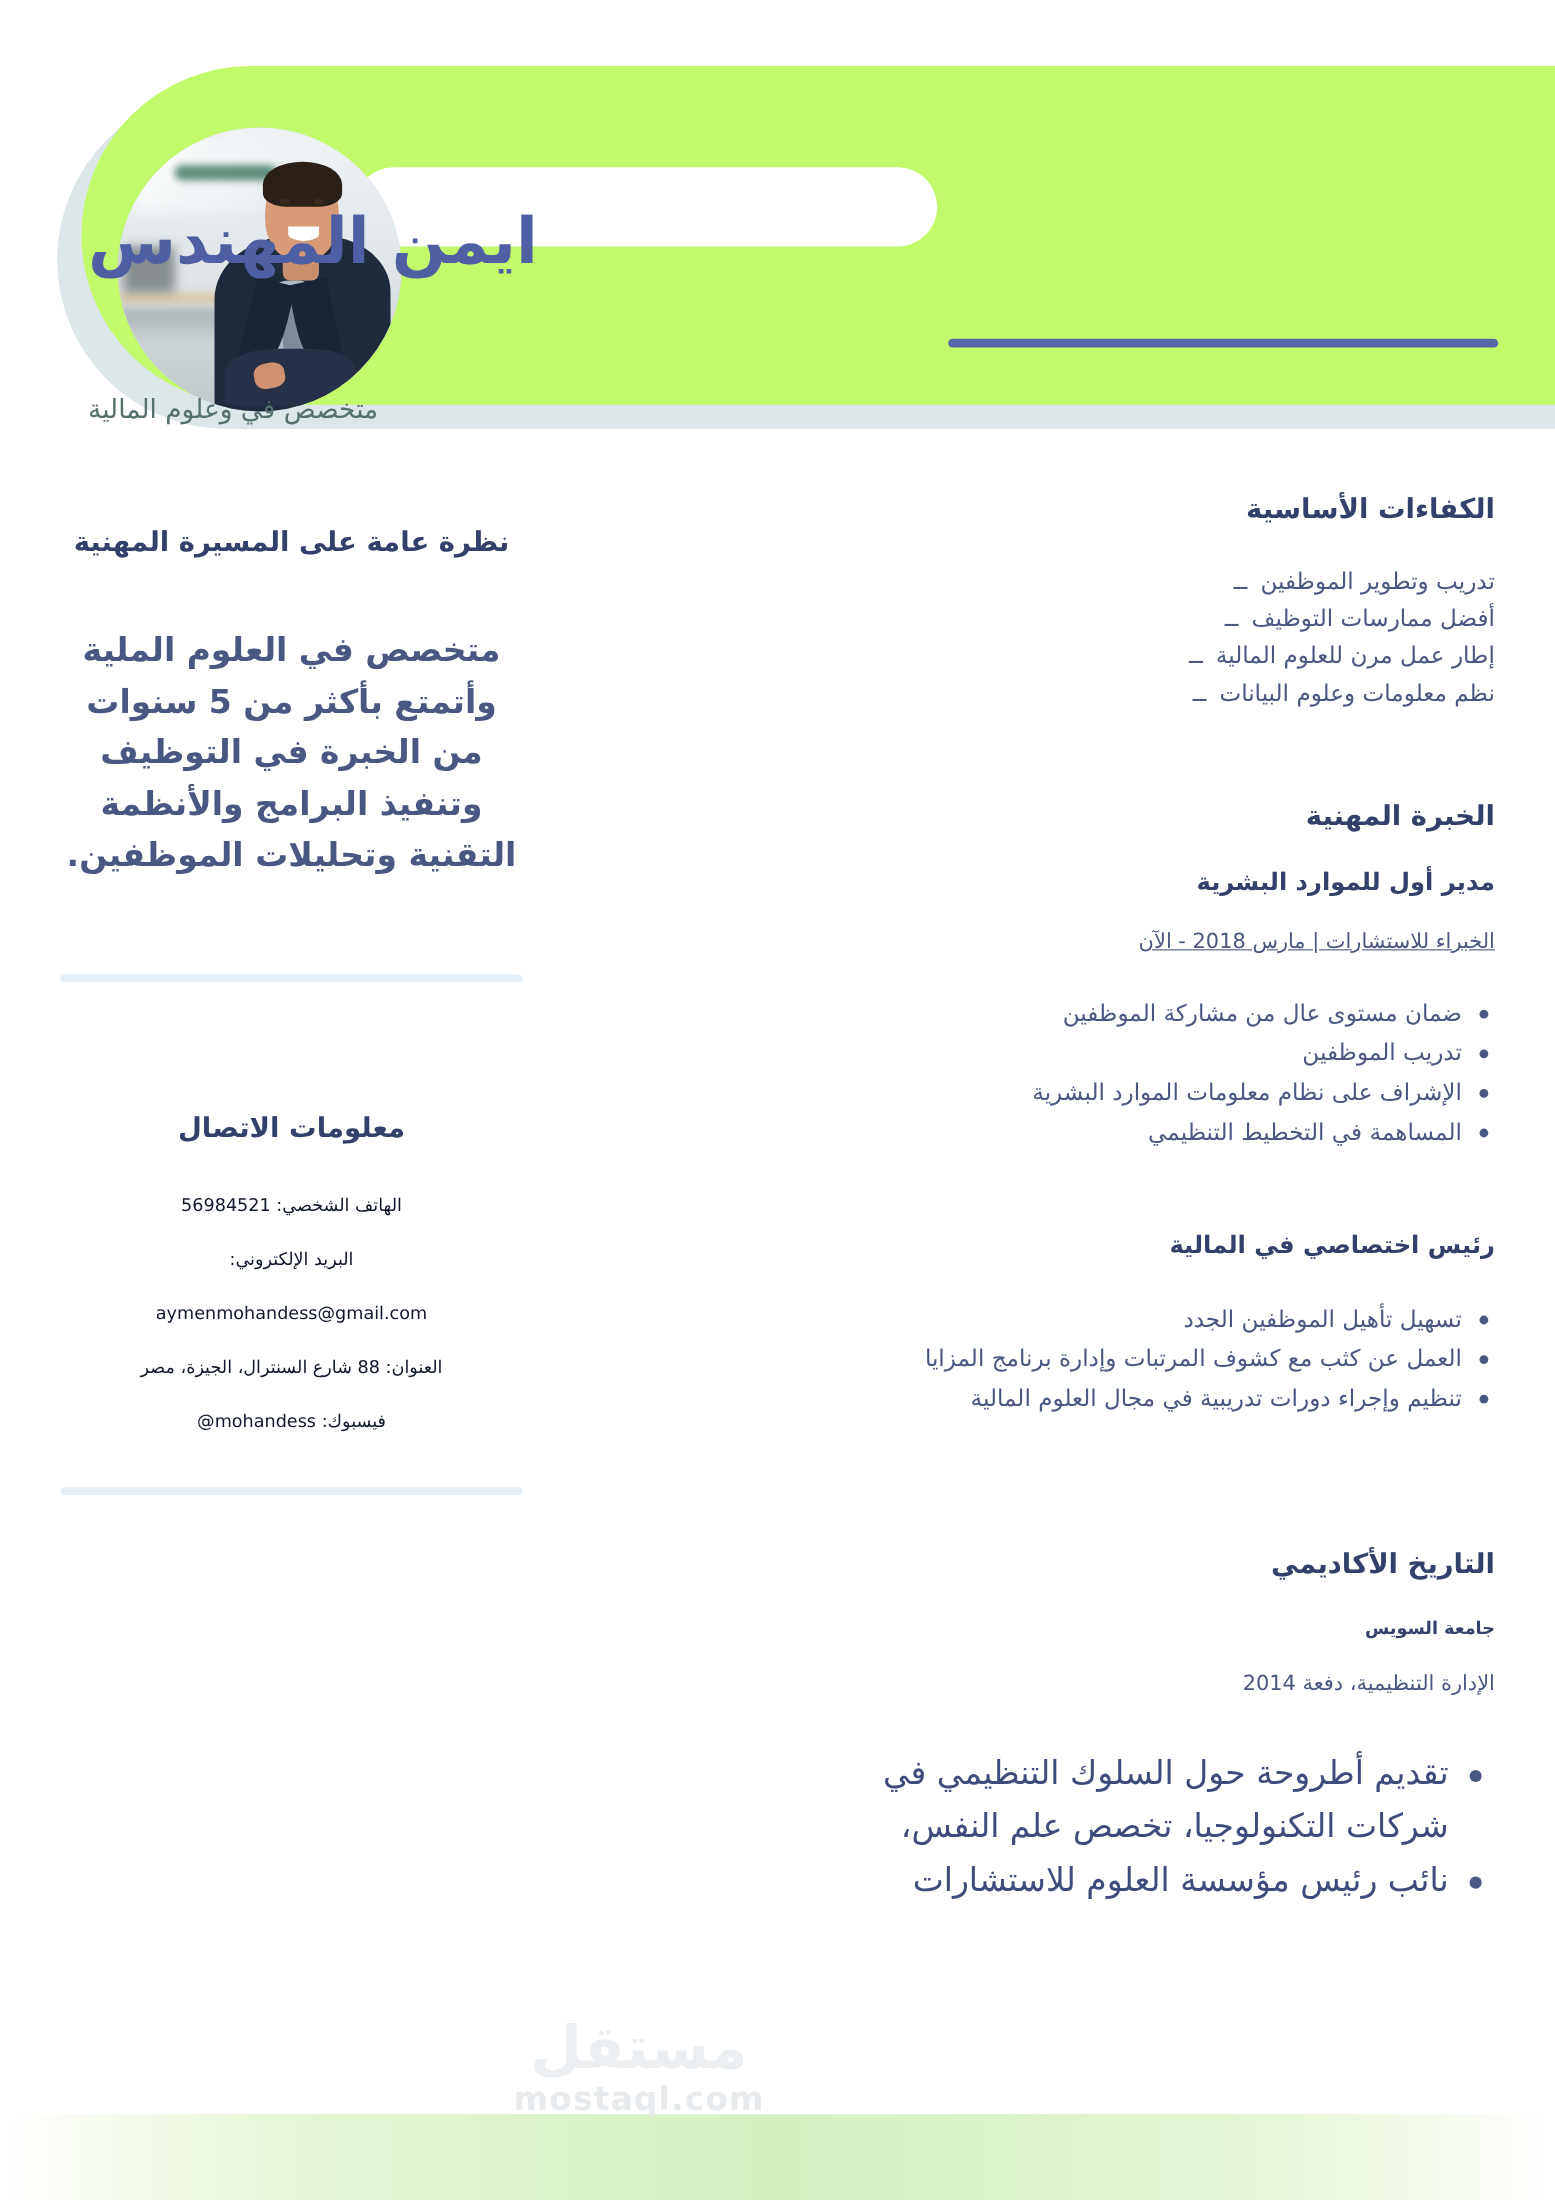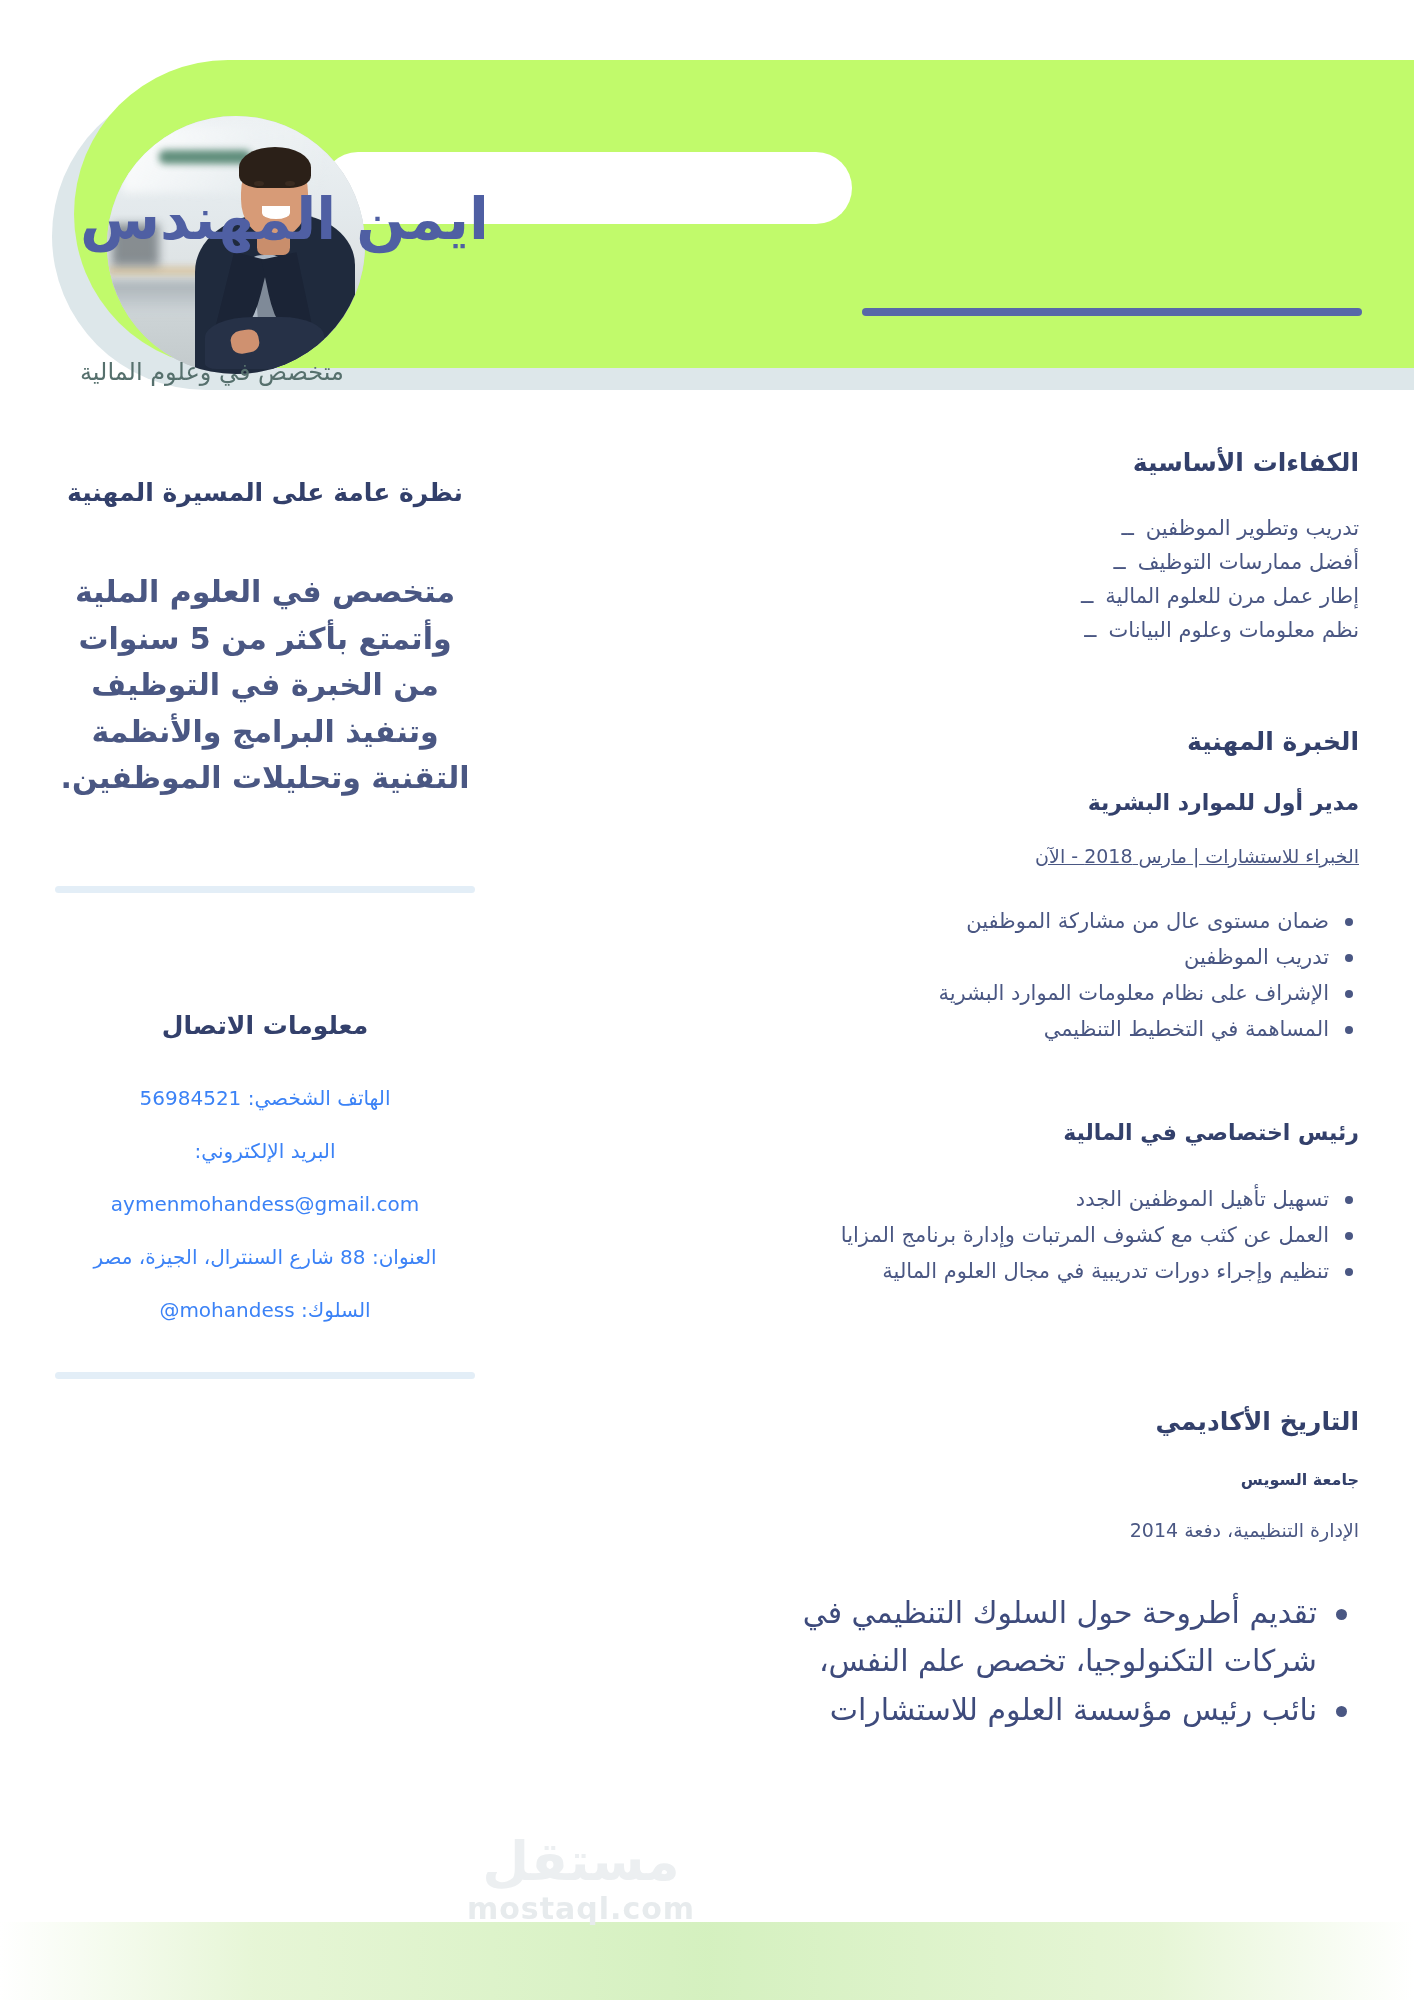--- a/index.html
+++ b/index.html
@@ -308,22 +308,22 @@
   }
 
   .divider {
     width: 100%;
     height: 7px;
     background: #e3eef7;
     border-radius: 4px;
   }
 
   .contact-line {
-    font-size: 20px;
-    color: #3b82f6;
+    font-size: 16px;
+    color: #0f172a;
     line-height: 1;
     margin-bottom: 33px;
     direction: rtl;
     text-align: center;
   }
   .contact-line.ltr { direction: ltr; }
 
   
   .footer-band {
     position: absolute;
@@ -449,21 +449,21 @@
     </section>
 
     <div class="divider" style="margin-top:84px;"></div>
 
     <section style="margin-top:118px;">
       <h2 class="left-title" style="margin-bottom:48px;">معلومات الاتصال</h2>
       <div class="contact-line">الهاتف الشخصي: 56984521</div>
       <div class="contact-line">البريد الإلكتروني:</div>
       <div class="contact-line ltr">aymenmohandess@gmail.com</div>
       <div class="contact-line">العنوان: 88 شارع السنترال، الجيزة، مصر</div>
-      <div class="contact-line">السلوك: mohandess@</div>
+      <div class="contact-line">فيسبوك: mohandess@</div>
     </section>
 
     <div class="divider" style="margin-top:52px;"></div>
   </div>
 </div>
 
 <div class="footer-band"></div>
 <div class="watermark">
   <div class="wm-ar">مستقل</div>
   <div class="wm-en">mostaql.com</div>

